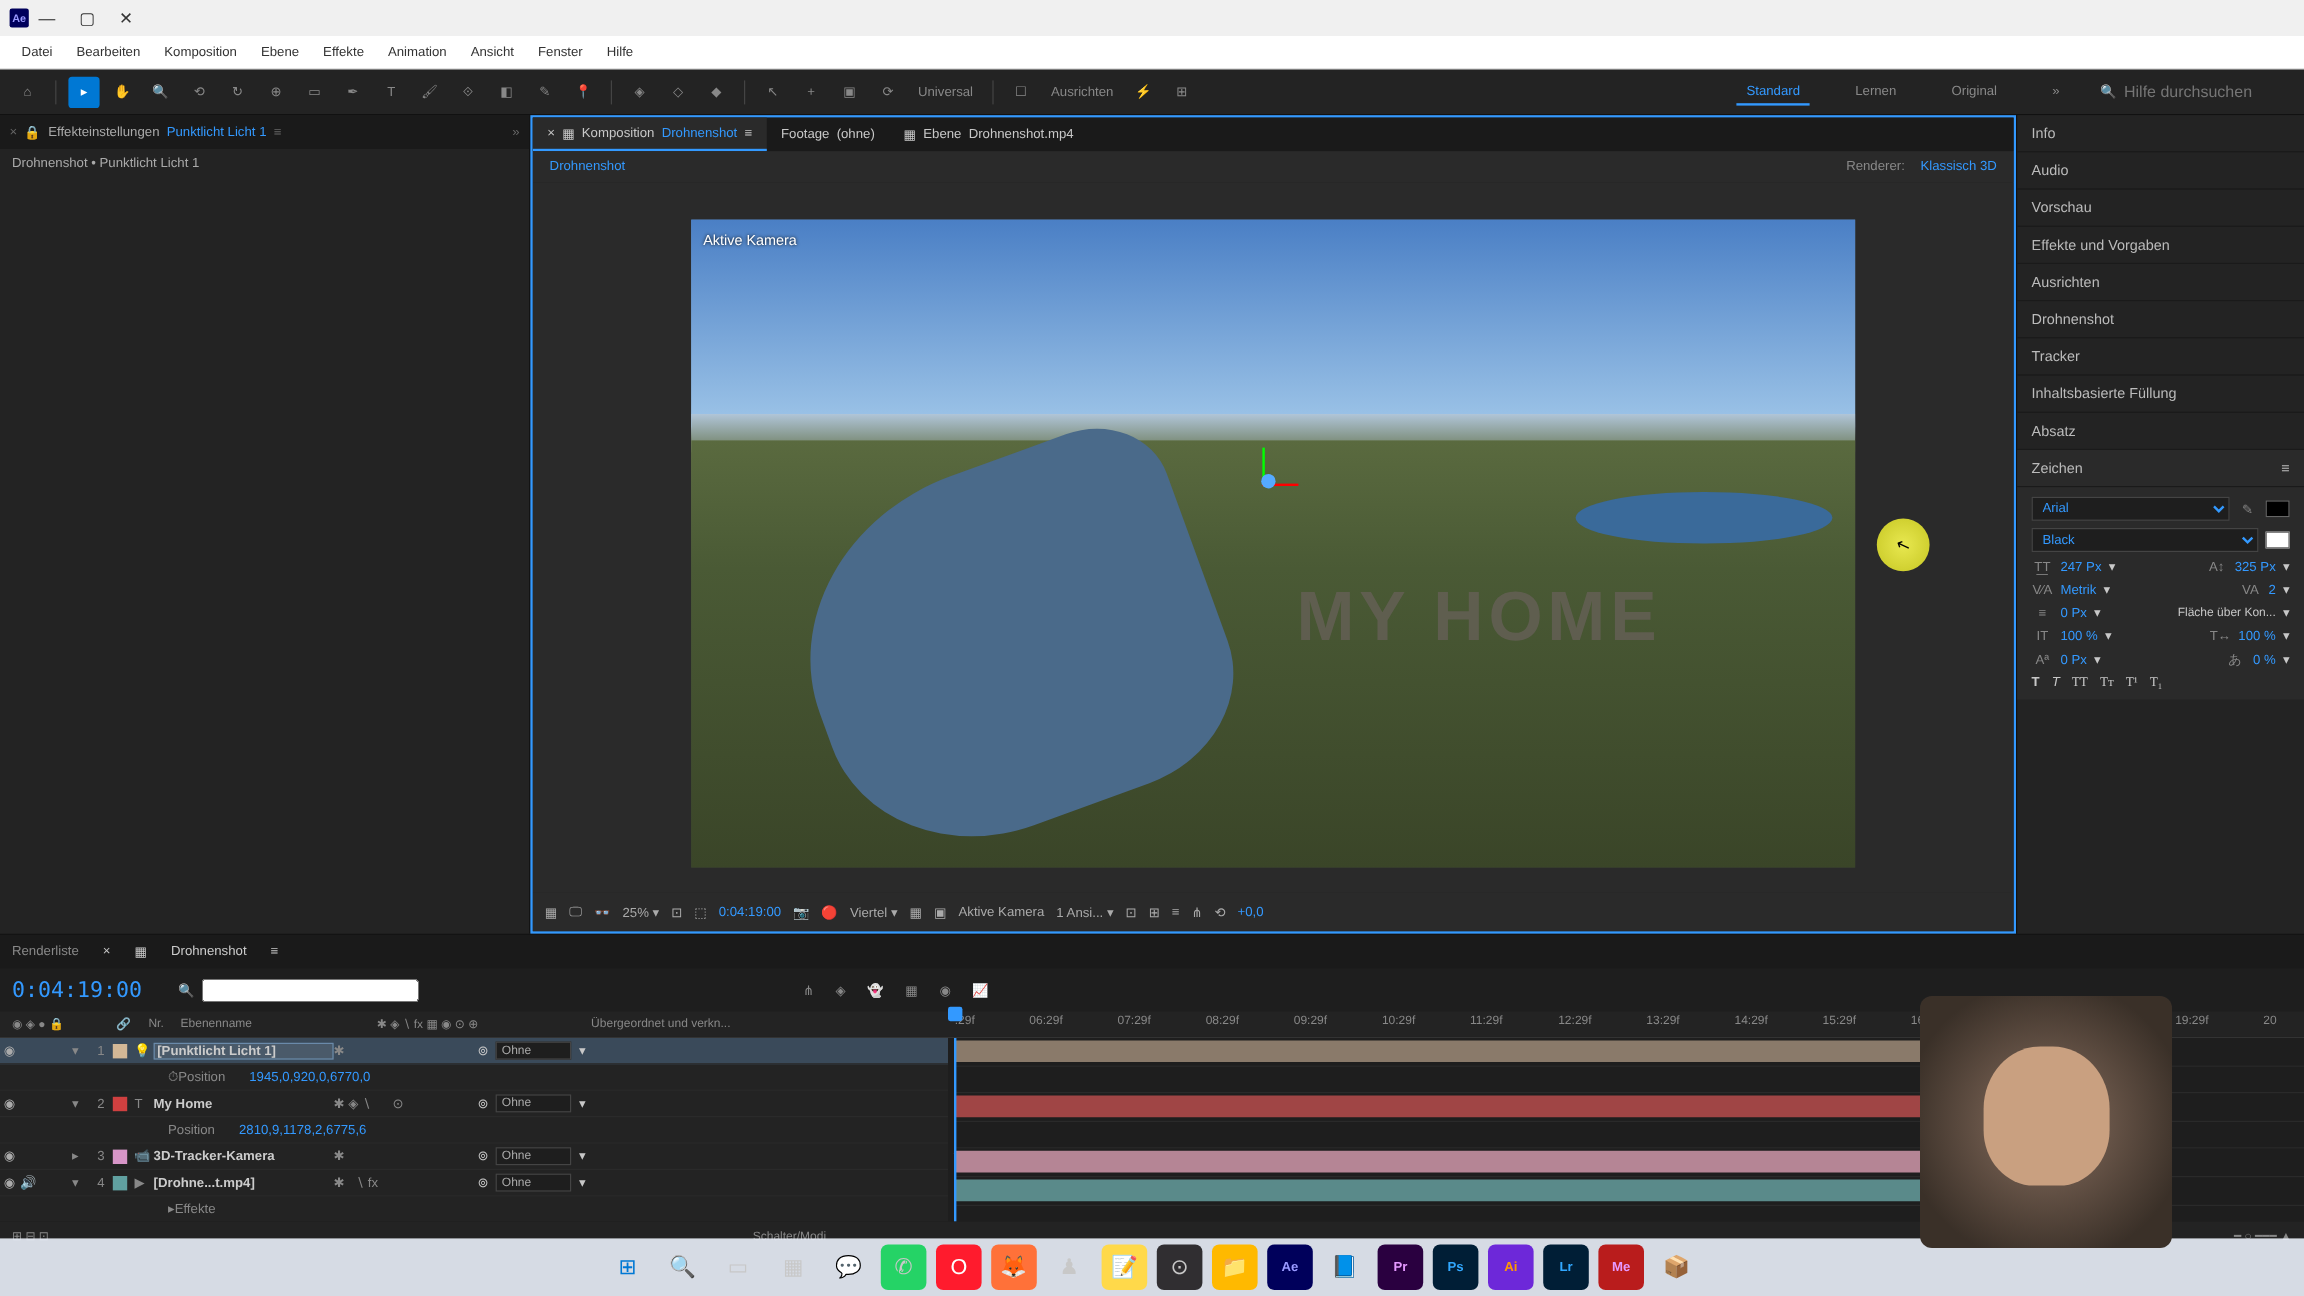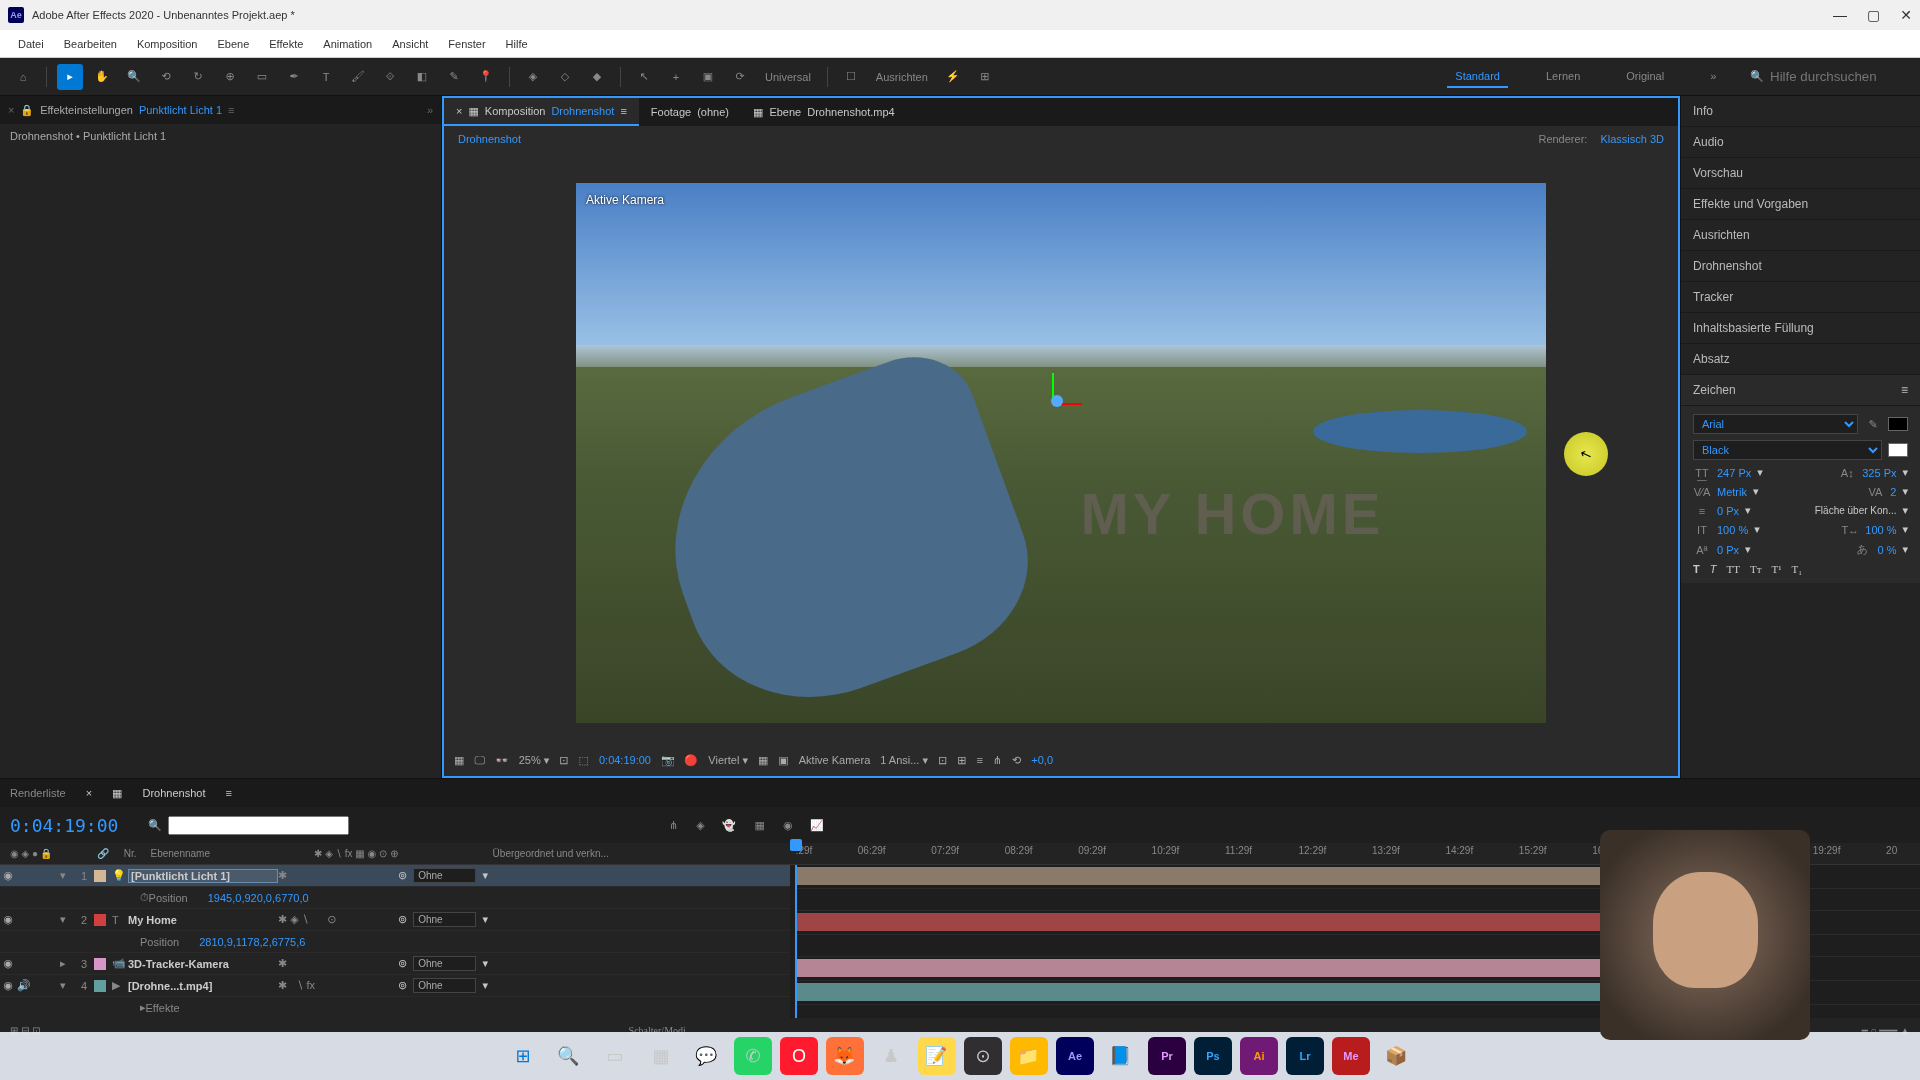--- a/index.html
+++ b/index.html
@@ -120,38 +120,37 @@
 .layer-row.selected-row { background: #3a4a5a; }
 
 .track { height: 22px; margin: 0 0 0 5px; border-bottom: 1px solid #2a2a2a; }
 .track .bar { height: 18px; margin-top: 2px; border-radius: 2px; width: calc(100% - 120px); }
 .track .bar.light { background: #8a7a6a; }
 .track .bar.red { background: #a04545; }
 .track .bar.pink { background: #b58595; }
 .track .bar.teal { background: #5a8a8a; }
 
 .tl-footer { height: 24px; display: flex; align-items: center; padding: 0 10px; font-size: 10px; color: #888; background: #232323; }
-.tl-footer .center { margin: 0 auto; font-family: Liberation Serif, serif; }
+.tl-footer .center { margin: 0 auto; }
 
 
 .webcam { position: absolute; right: 110px; bottom: 40px; width: 210px; height: 210px; background: radial-gradient(ellipse at center, #8a7060 0%, #3a3028 80%); border-radius: 10px; z-index: 100; }
 .webcam .face { position: absolute; top: 20%; left: 25%; width: 50%; height: 55%; background: #c9a080; border-radius: 45% 45% 40% 40%; }
 
 
 .taskbar { position: absolute; bottom: 0; left: 0; right: 0; height: 48px; background: rgba(230,235,245,0.92); display: flex; align-items: center; justify-content: center; gap: 8px; }
 .taskbar .tb-icon { width: 38px; height: 38px; border-radius: 6px; display: flex; align-items: center; justify-content: center; font-size: 18px; cursor: pointer; }
 .taskbar .tb-icon.win { color: #0078d4; }
 .taskbar .tb-icon.app { background: #333; color: #fff; font-size: 11px; font-weight: bold; }
 </style>
 </head>
 <body>
 
 <div class="titlebar">
   <div class="ae-icon">Ae</div>
-  <div class="title">Adobe After Effects 2020 - Unbenanntes Projekt.aep *</div>
   <div class="win-controls">
     <span>—</span>
     <span>▢</span>
     <span>✕</span>
   </div>
 </div>
 
 <div class="menubar">
   <div class="menu-item">Datei</div>
   <div class="menu-item">Bearbeiten</div>
@@ -540,17 +539,17 @@
   <div class="tb-icon" style="background:#ff1b2d;color:#fff">O</div>
   <div class="tb-icon" style="background:#ff7139">🦊</div>
   <div class="tb-icon">♟</div>
   <div class="tb-icon" style="background:#ffd94a">📝</div>
   <div class="tb-icon" style="background:#302e31">⊙</div>
   <div class="tb-icon" style="background:#ffb900">📁</div>
   <div class="tb-icon app" style="background:#00005b;color:#9999ff">Ae</div>
   <div class="tb-icon">📘</div>
   <div class="tb-icon app" style="background:#2a0040;color:#e599ff">Pr</div>
   <div class="tb-icon app" style="background:#001e36;color:#31a8ff">Ps</div>
-  <div class="tb-icon app" style="background:#701a75;color:#ff9a00">Ai</div>
+  <div class="tb-icon app" style="background:#6d28d9;color:#ff9a00">Ai</div>
   <div class="tb-icon app" style="background:#001e36;color:#31a8ff">Lr</div>
   <div class="tb-icon app" style="background:#b91c1c;color:#e599ff">Me</div>
   <div class="tb-icon">📦</div>
 </div>
 
 </body></html>

